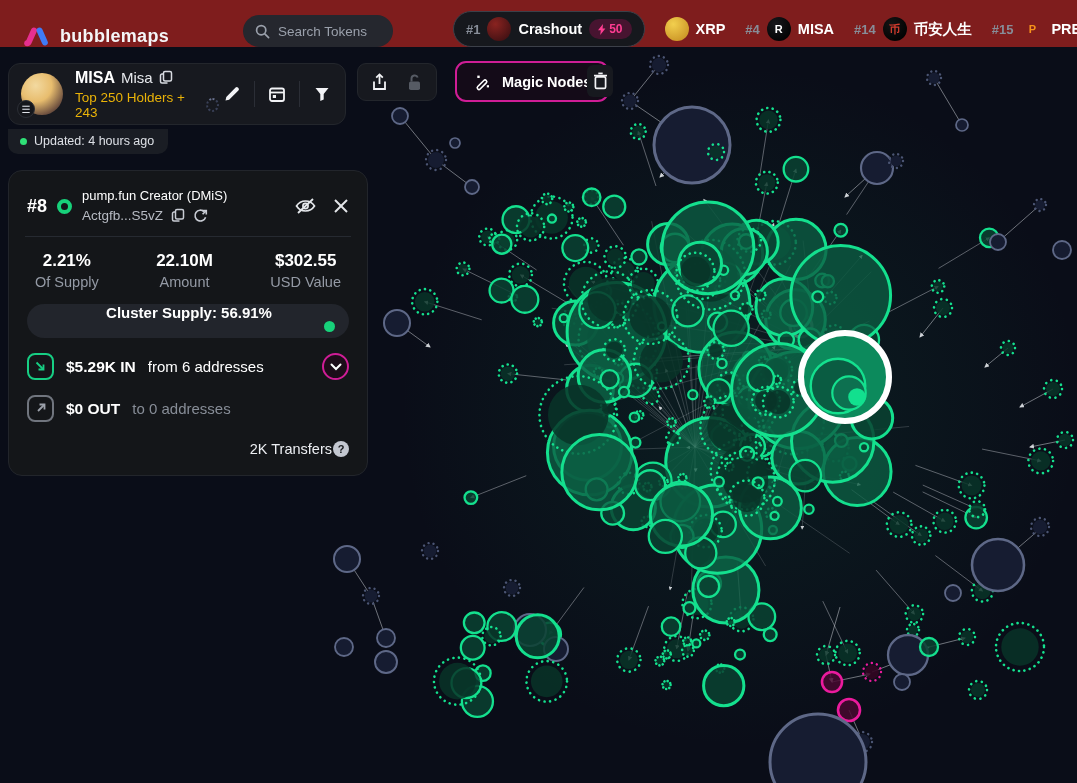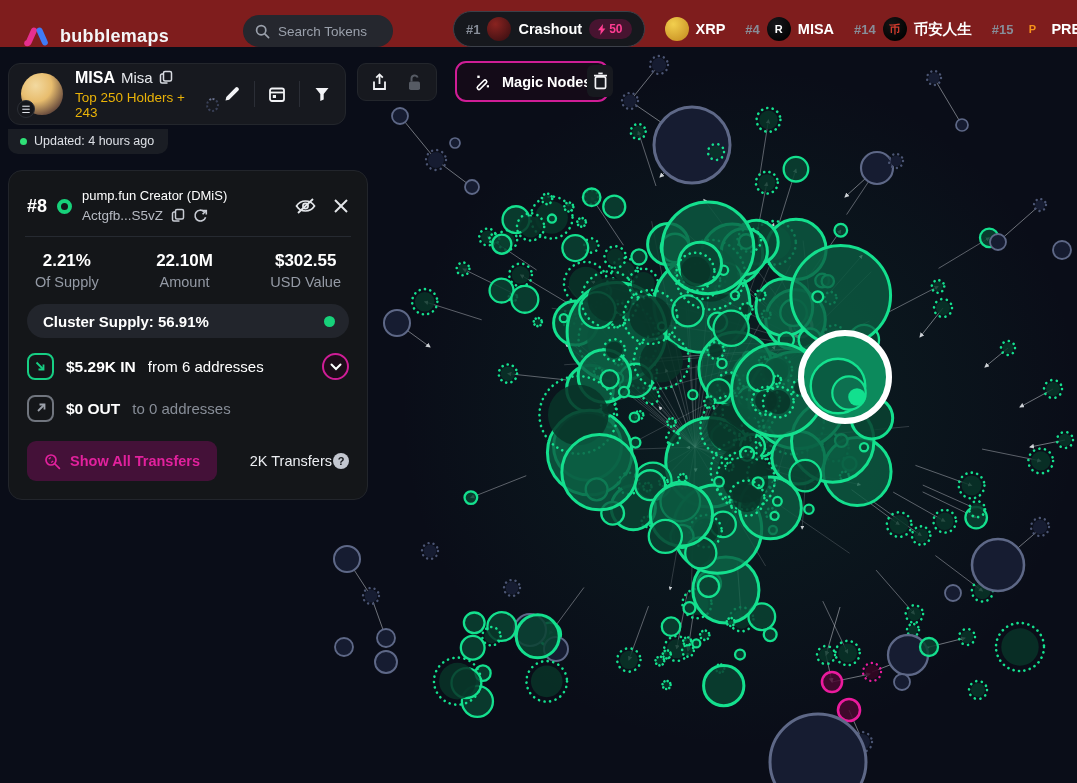--- a/index.html
+++ b/index.html
@@ -71,21 +71,21 @@
   .dc-rank { font-weight:700; font-size:18px; margin-top:8px; }
   .dc-donut { width:15px; height:15px; border-radius:50%; border:4px solid #17d17a; margin:11px 10px 0 10px; flex:none; }
   .dc-title { font-weight:400; font-size:13px; line-height:1.25; }
   .dc-addr { display:flex; align-items:center; gap:8px; margin-top:4px; color:#b7bbc3; font-size:13.5px; }
   .dc-headicons { margin-left:auto; display:flex; align-items:center; gap:16px; margin-top:8px; color:#e3e6ea; }
   .dc-div { height:1px; background:#262a31; margin:13px -2px 12px; }
   .dc-stats { display:flex; justify-content:space-between; padding:2px 8px 0; text-align:center; }
   .stat-v { font-weight:700; font-size:17px; }
   .stat-l { margin-top:3px; color:#949aa5; font-size:14.5px; }
   .cluster-pill { margin-top:14px; height:34px; border-radius:17px; background:#22252c;
-    display:flex; align-items:center; padding:0 14px 0 16px; font-weight:700; font-size:15px; cursor:pointer; }
+    display:flex; align-items:center; padding:0 14px 0 16px; font-weight:700; font-size:15px; cursor:pointer;flex-direction:column; }
   .cluster-pill .gdot { margin-left:auto; width:11px; height:11px; background:#17d17a; }
   .flow-row { display:flex; align-items:center; gap:12px; margin-top:15px; }
   .flow-ic { width:27px; height:27px; border-radius:8px; border:2px solid #17cf84;
     display:flex; align-items:center; justify-content:center; color:#17cf84; flex:none; }
   .flow-ic.gray { border-color:#70757e; color:#9ca1ab; }
   .flow-amt { font-weight:800; font-size:15.5px; }
   .flow-rest { font-size:15px; color:#fff; }
   .flow-rest.dim { color:#878d97; }
   .chev-btn { margin-left:auto; width:27px; height:27px; border-radius:50%; border:2px solid #cf1d96;
     background:#1c0d19; display:flex; align-items:center; justify-content:center; cursor:pointer; color:#fff; }
@@ -874,27 +874,19 @@
         <svg class="ic" width="13" height="13" viewBox="0 0 13 13">
           <line x1="10.5" y1="2.5" x2="4" y2="9" stroke="currentColor" stroke-width="1.8"></line>
           <path d="M5.5 2.5h5v5" fill="none" stroke="currentColor" stroke-width="1.8"></path>
         </svg>
       </span>
       <span class="flow-amt">$0 OUT</span>
       <span class="flow-rest dim">to 0 addresses</span>
     </div>
 
     <div class="dc-foot">
-      <button class="transfers-btn" style="border:none;font-family:inherit;">
-        <svg class="ic" width="17" height="17" viewBox="0 0 17 17">
-          <circle cx="7" cy="7" r="5" fill="none" stroke="#e2219d" stroke-width="1.7"></circle>
-          <line x1="11" y1="11" x2="15.4" y2="15.4" stroke="#e2219d" stroke-width="1.7" stroke-linecap="round"></line>
-          <path d="M4.8 6l2-1.6M9.2 8l-2 1.6" fill="none" stroke="#e2219d" stroke-width="1.3"></path>
-        </svg>
-        <span>Show All Transfers</span>
-      </button>
       <div class="transfers-count">
         <span>2K Transfers</span>
         <span class="q-ic">?</span>
       </div>
     </div>
   </div>
 </div>
 
 </body></html>

